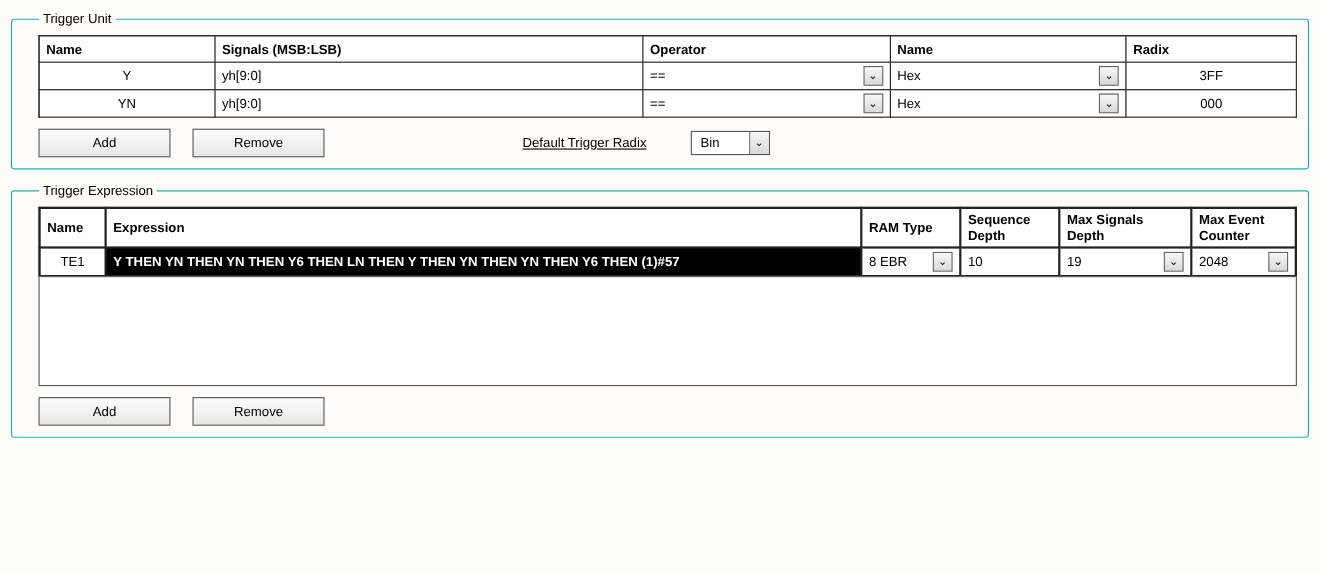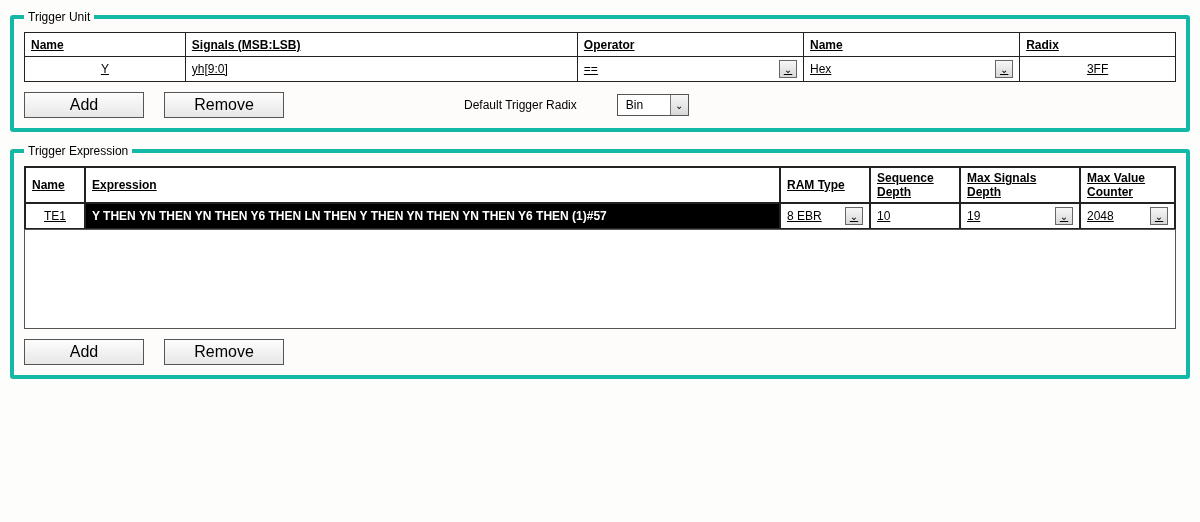--- a/index.html
+++ b/index.html
@@ -6,35 +6,34 @@
   body {
     margin: 0;
     padding: 10px;
     font-family: Tahoma, Arial, sans-serif;
     font-size: 12px;
     background: #fdfdfb;
     color: #000;
     width: 1200px;
   }
   fieldset {
-    border: 4px solid #14b8a6;
+    border: 1px solid #14b8a6;
     border-radius: 3px;
     margin: 0 0 12px 0;
-    padding: 8px 10px 10px 10px;
+    padding: 8px 10px 10px 24px;
     background: #fdfcfa;
   }
   legend {
     padding: 0 4px;
     font-size: 12px;
   }
   table {
     border-collapse: collapse;
     width: 100%;
     background: #404040;
-    text-decoration: underline;
   }
   th, td {
     border: 1px solid #222;
     padding: 3px 6px;
     font-size: 12px;
     text-align: left;
     background: #fff;
     height: 24px;
     vertical-align: middle;
   }
@@ -68,27 +67,28 @@
     margin-top: 10px;
     display: flex;
     align-items: center;
     gap: 20px;
   }
   .btn {
     min-width: 120px;
     height: 26px;
     border: 1px solid #555;
     background: linear-gradient(#fdfdfd, #e7e7e7);
-    font-size: 16px;
+    font-size: 12px;
     cursor: pointer;
     padding: 0 8px;
   }
   .radix-label {
     margin-left: 160px;
     margin-right: 20px;
+    text-decoration: underline;
   }
   .combo {
     display: inline-flex;
     border: 1px solid #555;
     background: #fff;
     height: 22px;
     align-items: stretch;
   }
   .combo .val {
     padding: 2px 8px;
@@ -149,20 +149,37 @@
             <span class="dropdown-btn">⌄</span>
           </div>
         </td>
         <td>
           <div class="select-cell">
             <span>Hex</span>
             <span class="dropdown-btn">⌄</span>
           </div>
         </td>
         <td class="center">3FF</td>
+      </tr>
+      <tr>
+        <td class="center">YN</td>
+        <td>yh[9:0]</td>
+        <td>
+          <div class="select-cell">
+            <span>==</span>
+            <span class="dropdown-btn">⌄</span>
+          </div>
+        </td>
+        <td>
+          <div class="select-cell">
+            <span>Hex</span>
+            <span class="dropdown-btn">⌄</span>
+          </div>
+        </td>
+        <td class="center">000</td>
       </tr>
     </tbody>
   </table>
 
   <div class="toolbar">
     <button class="btn">Add</button>
     <button class="btn">Remove</button>
     <span class="radix-label">Default Trigger Radix</span>
     <span class="combo">
       <span class="val">Bin</span>
@@ -183,21 +200,21 @@
       <col style="width:120px">
       <col style="width:95px">
     </colgroup>
     <thead>
       <tr>
         <th>Name</th>
         <th>Expression</th>
         <th>RAM Type</th>
         <th>Sequence Depth</th>
         <th>Max Signals Depth</th>
-        <th>Max Value Counter</th>
+        <th>Max Event Counter</th>
       </tr>
     </thead>
     <tbody>
       <tr>
         <td class="center">TE1</td>
         <td class="inverted" style="font-weight:bold">Y THEN YN THEN YN THEN Y6 THEN LN THEN Y THEN YN THEN YN THEN Y6 THEN (1)#57</td>
         <td>
           <div class="select-cell">
             <span>8 EBR</span>
             <span class="dropdown-btn">⌄</span>

